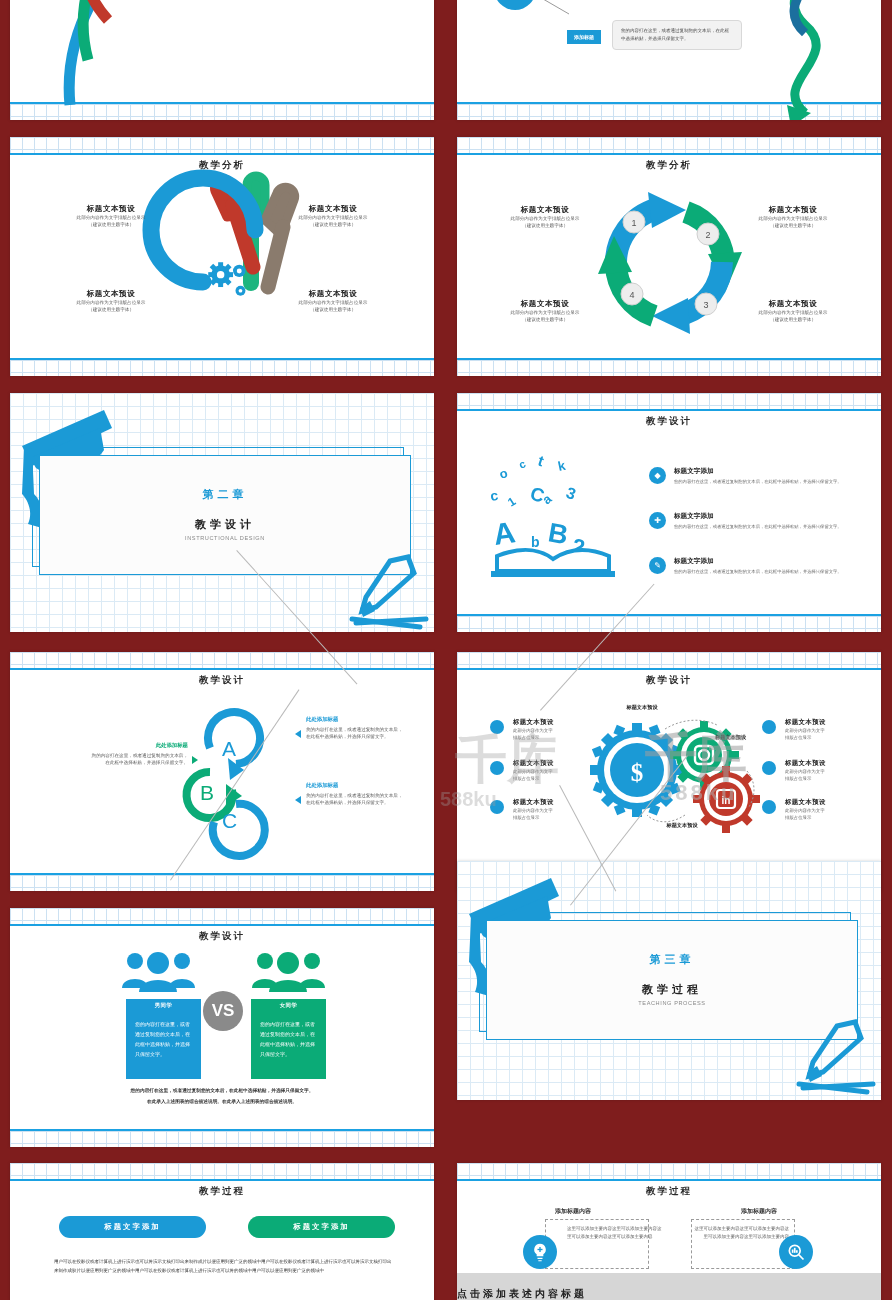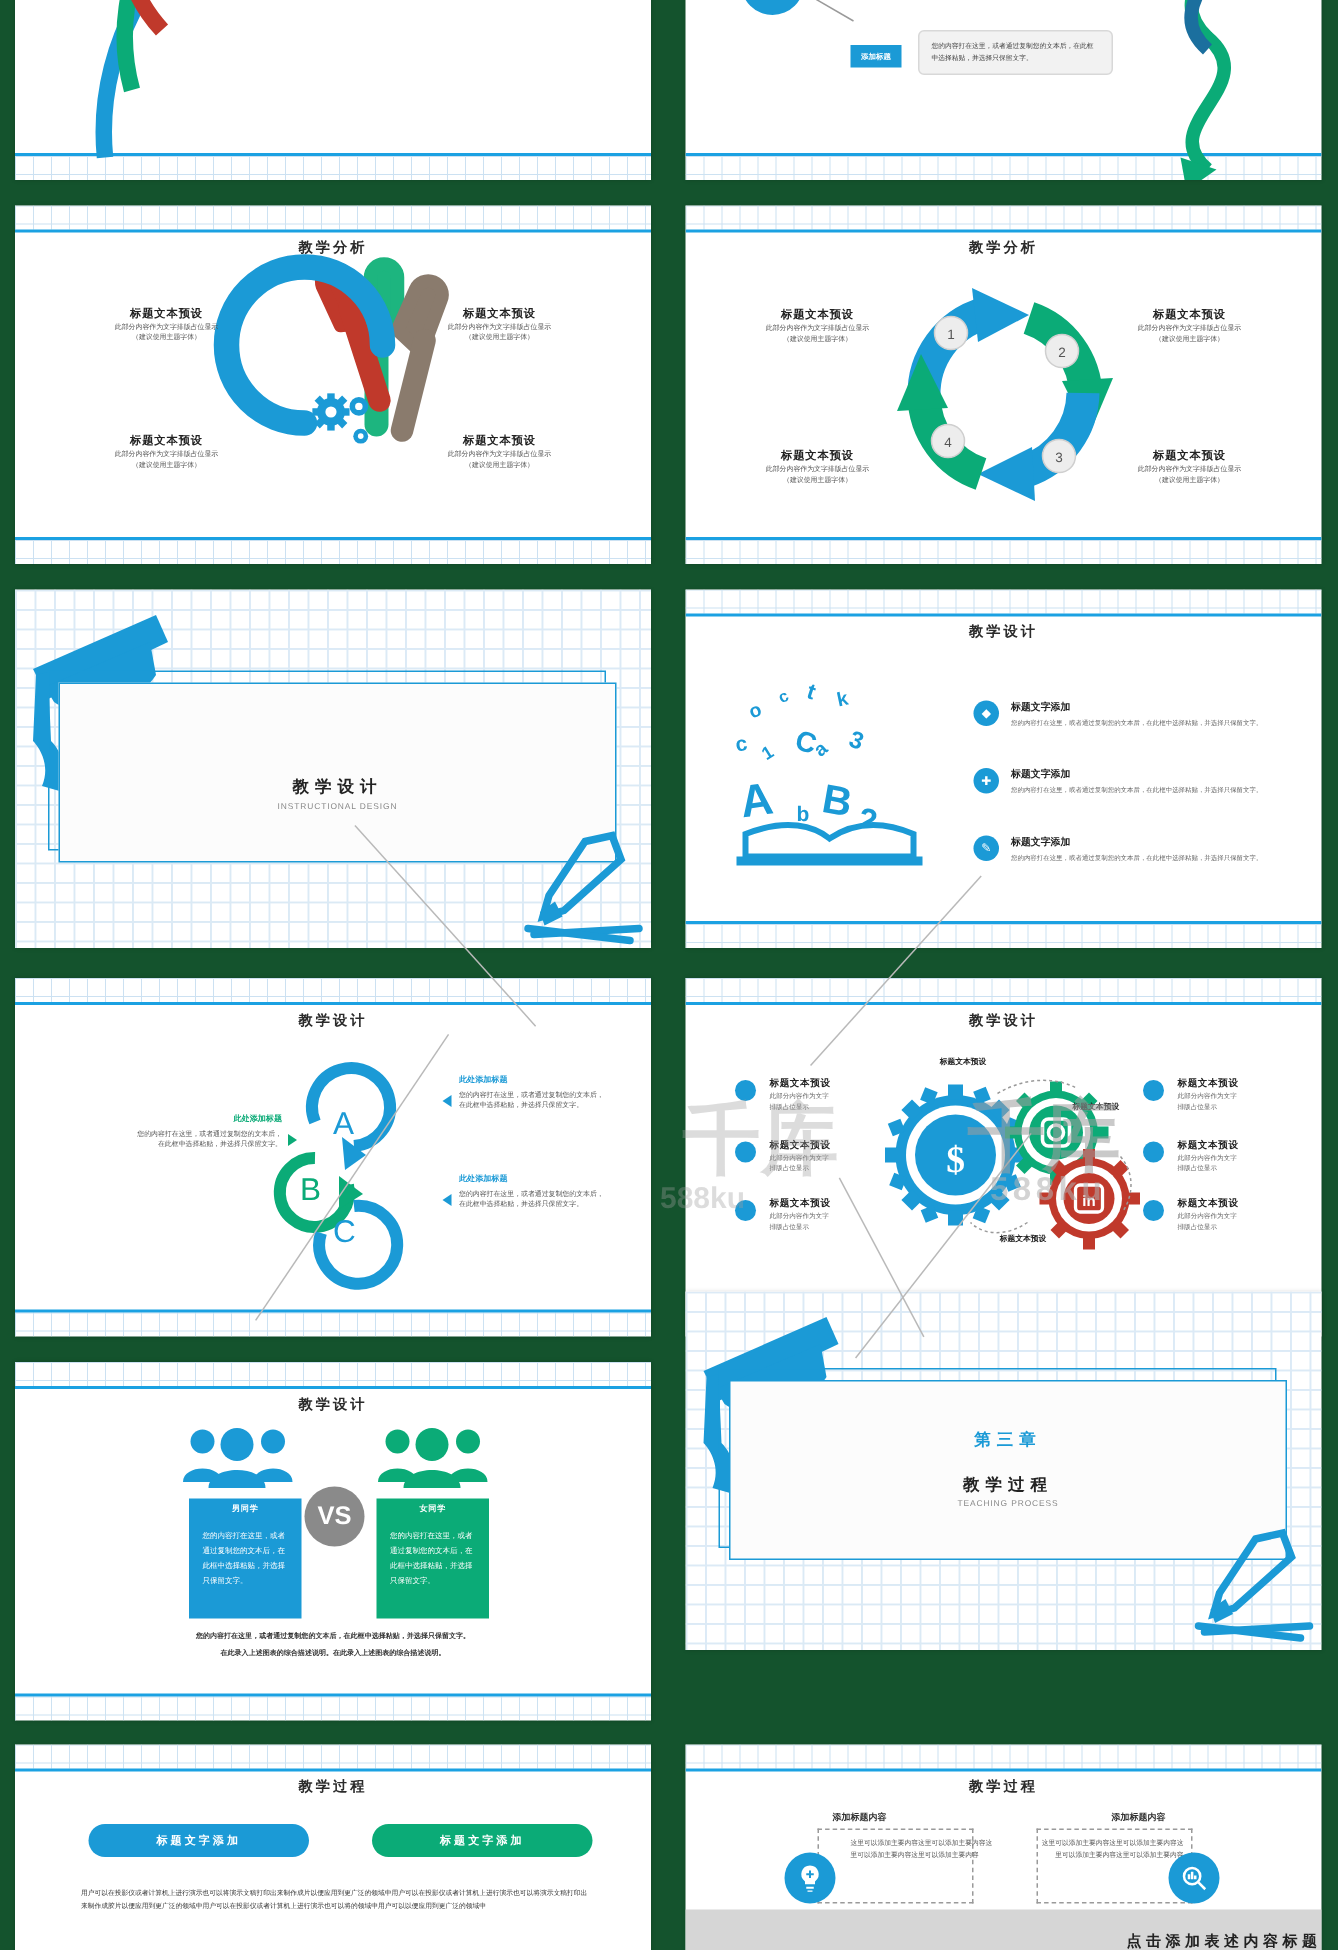--- a/index.html
+++ b/index.html
@@ -1,17 +1,17 @@
 <!DOCTYPE html>
 <html><head>
 <meta charset="utf-8">
 <style>
   * { box-sizing: border-box; margin:0; padding:0; }
   html,body { width:892px; height:1300px; background:#ffffff; font-family:"Liberation Sans", sans-serif; }
-  #page { position:relative; width:892px; height:1300px; overflow:hidden; background:#14532d; }
+  #page { position:relative; width:892px; height:1300px; overflow:hidden; background:#7f1d1d; }
 
   .slide {
     position:absolute;
     width:424px; height:239px;
     background:#ffffff;
     overflow:hidden;
     box-shadow:0 0 3px rgba(0,0,0,0.18);
   }
   
   .gridband {
@@ -112,21 +112,21 @@
   .pfoot { position:absolute; font-size:4.5px; color:#333; line-height:2.1; }
 
   
   .dashbox { position:absolute; border:1px dashed #9a9a9a; }
   .cicon {
     position:absolute; width:34px; height:34px; border-radius:50%;
     display:flex; align-items:center; justify-content:center; color:#fff; font-size:15px;
   }
   .greyband { position:absolute; left:0; right:0; background:#d6d6d6; }
   .greytitle {
-    position:absolute; width:100%; text-align:right; font-size:10px;
+    position:absolute; width:100%; text-align:left; font-size:10px;
     font-weight:bold; color:#222; letter-spacing:3px;
   }
   .cap { position:absolute; font-size:6px; font-weight:bold; color:#333; text-align:center; width:120px; }
   .capbd { position:absolute; font-size:4.5px; color:#555; line-height:1.8; width:96px; }
 
   
   .wm { position:absolute; color:#9e9e9e; opacity:.55; font-weight:bold; pointer-events:none; }
   .wm-logo { font-size:52px; letter-spacing:-2px; }
   .wm-num { font-size:22px; letter-spacing:3px; color:#b0b0b0; }
   .diagline { position:absolute; background:#b9b9b9; height:1px; transform-origin:0 0; }
@@ -291,20 +291,21 @@
 
   <div class="slide" style="left:10px; top:393px;">
     <div class="fullgrid"></div>
     <svg width="170" height="160" style="position:absolute;left:2px;top:5px">
       <path d="M10,48 L92,12 L100,30 L20,68 Z" fill="#1b9ad6"></path>
       <path d="M18,60 L88,30 L92,52 C 78,74 40,82 24,70 Z" fill="#1b9ad6"></path>
       <path d="M12,52 L20,50 L22,96 C 30,104 34,118 30,130 L16,126 C 22,112 14,100 10,96 Z" fill="#1b9ad6"></path>
     </svg>
     <div class="chapbox" style="left:22px; top:54px; width:372px; height:120px;"></div>
     <div class="chapbox" style="left:29px; top:62px; width:372px; height:120px; background:#fcfcfc;"></div>
+    <div class="chapnum" style="top:94px; left:29px; width:372px;">第二章</div>
     <div class="chaptitle" style="top:124px; left:29px; width:372px;">教学设计</div>
     <div class="chapsub" style="top:142px; left:29px; width:372px;">INSTRUCTIONAL DESIGN</div>
     <svg width="110" height="80" style="position:absolute;left:320px;top:160px">
       <path d="M60,8 L78,4 L84,20 L46,54 L32,58 L36,44 Z" fill="none" stroke="#1b9ad6" stroke-width="5"></path>
       <path d="M30,55 L40,48 L45,58 L33,64 Z" fill="#1b9ad6"></path>
       <path d="M26,70 L96,66" stroke="#1b9ad6" stroke-width="5" fill="none" stroke-linecap="round"></path>
       <path d="M22,66 L90,74" stroke="#1b9ad6" stroke-width="5" fill="none" stroke-linecap="round"></path>
     </svg>
   </div>
 

